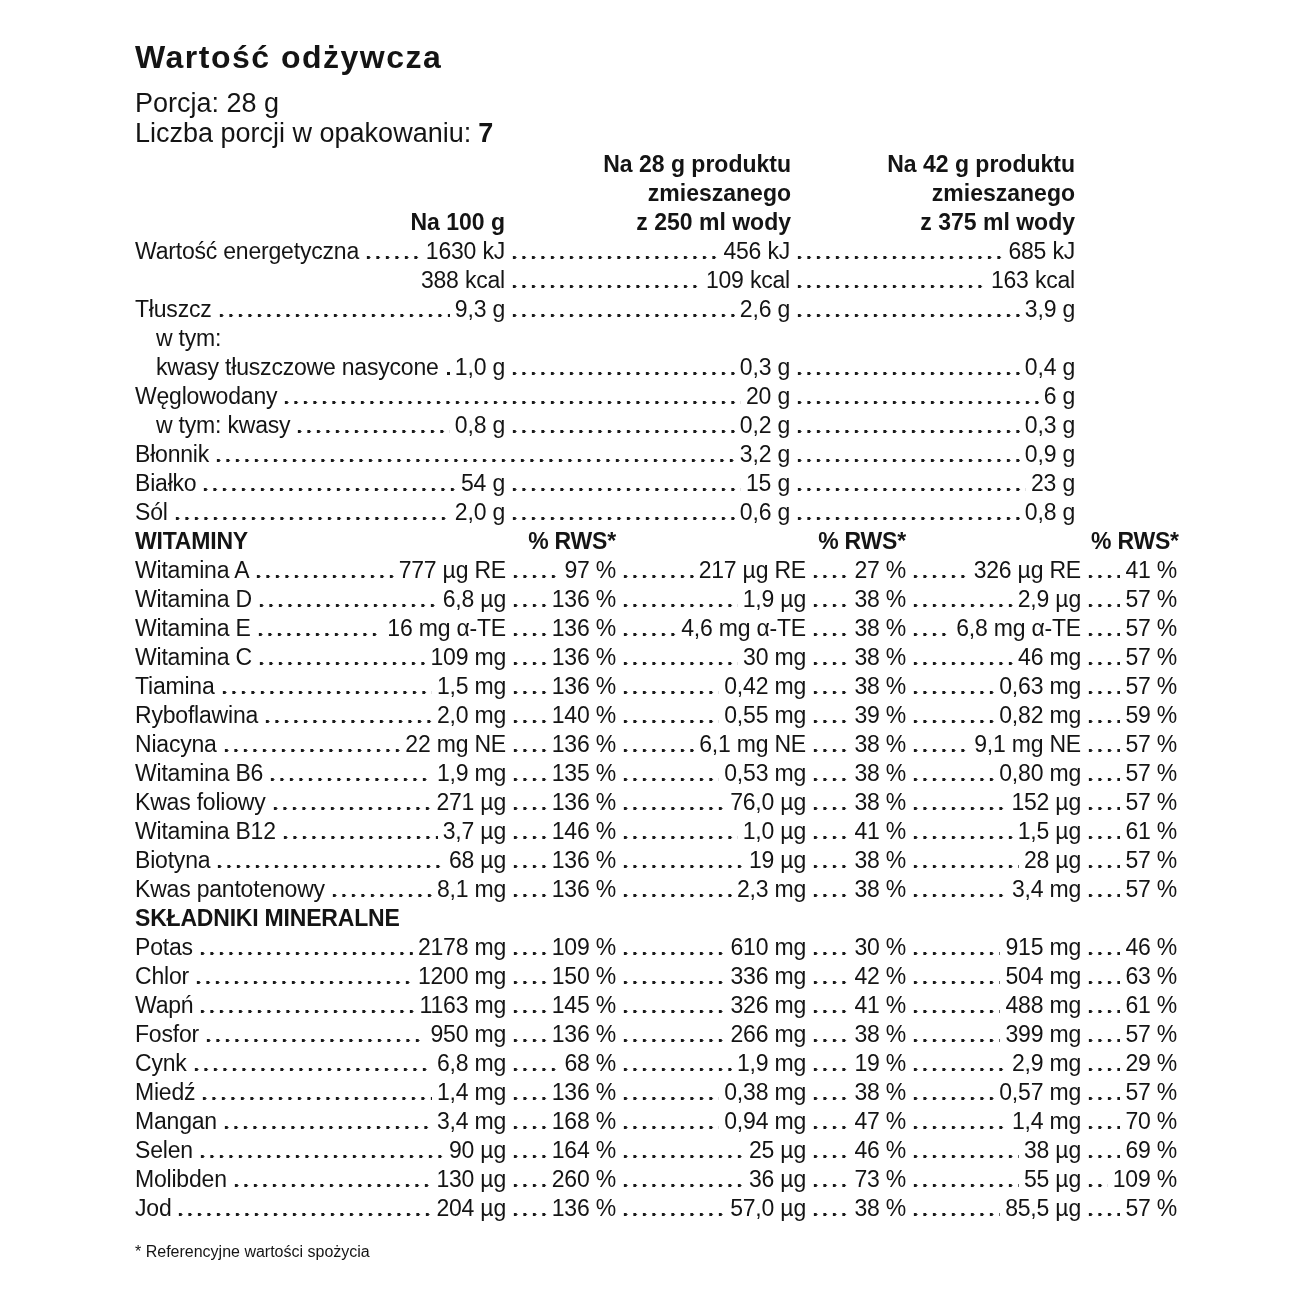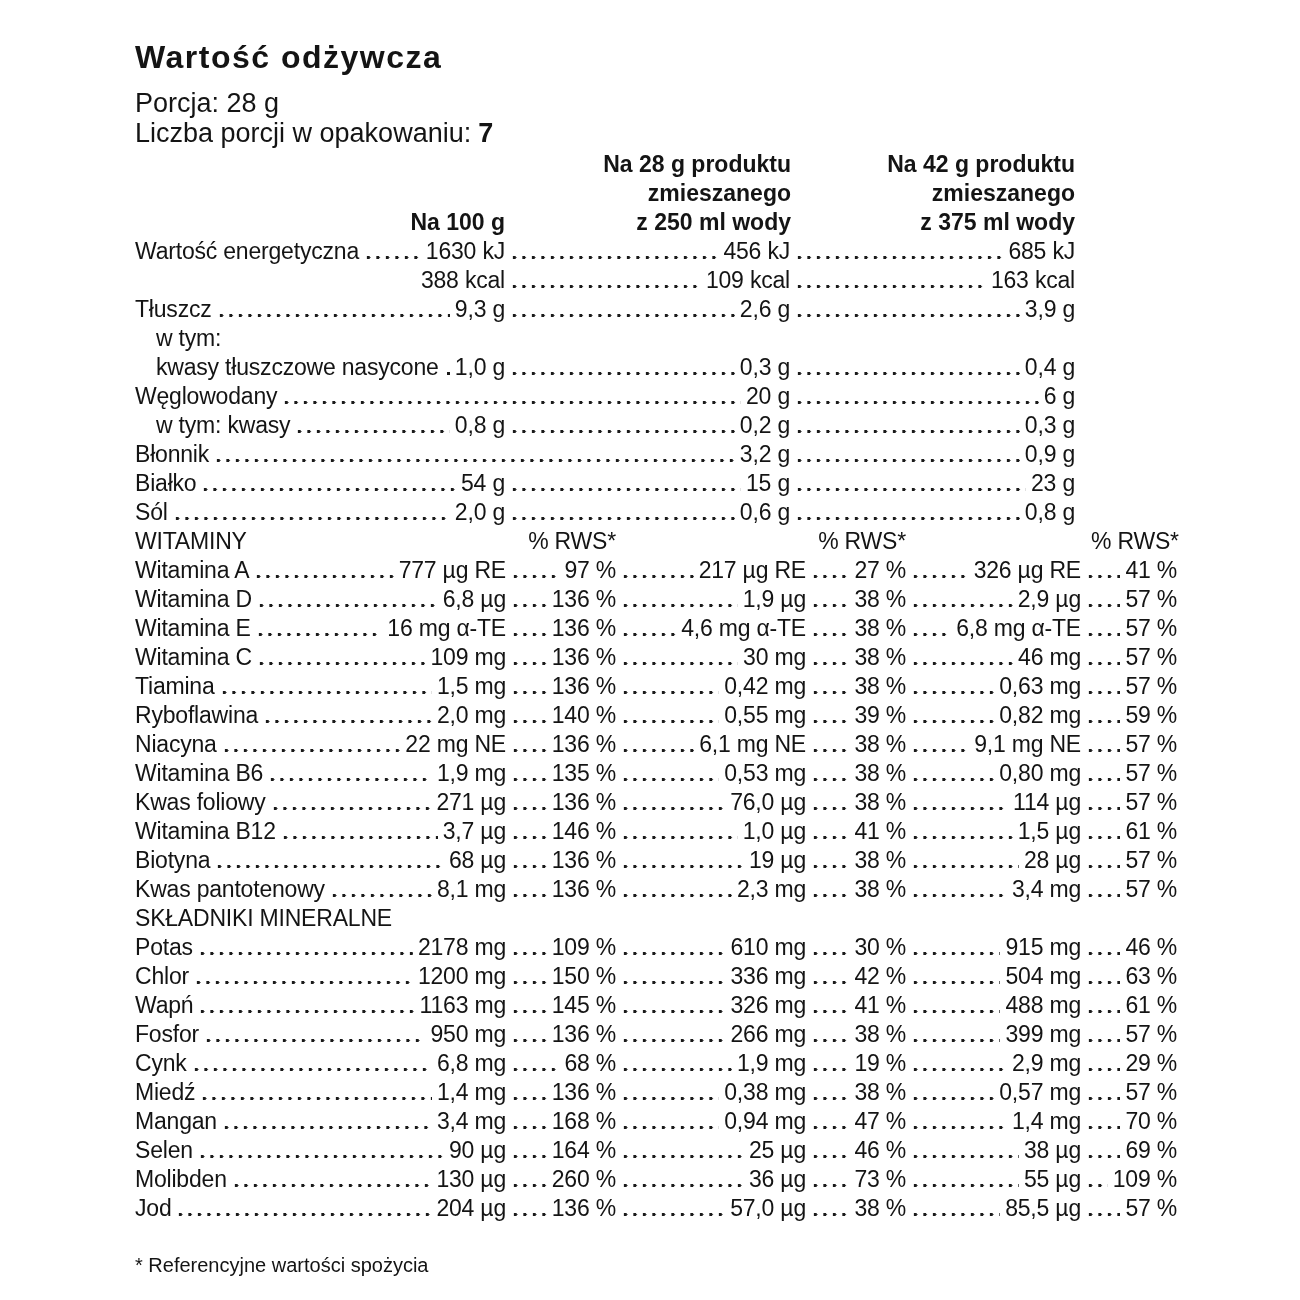--- a/index.html
+++ b/index.html
@@ -15,37 +15,37 @@
   .col-headers{
     display:grid;grid-template-columns:370px 286px 284px;width:940px;
     margin-top:2px;font-weight:bold;font-size:23px;line-height:29px;
     white-space:pre-line;text-align:right;align-items:end;
   }
   .row{display:flex;height:29px;line-height:29px;font-size:23px;letter-spacing:-0.2px}
   .row.macro{width:940px}
   .row.micro{width:1042px}
   .lbl{flex:0 0 auto;white-space:pre}
   .indent > .lbl{padding-left:21px}
-  .bold{font-weight:normal}
+  .bold{font-weight:bold}
   .cell{display:flex;min-width:0}
   .m1,.a1{flex:1 1 0}
   .m2,.m3{flex:0 0 285px}
   .r1{flex:0 0 110px}
   .a2{flex:0 0 190px}
   .r2{flex:0 0 100px}
   .a3{flex:0 0 175px}
   .r3{flex:0 0 96px}
   .val{margin-left:auto;white-space:pre;text-align:right}
   .leader{
     flex:1 1 0;min-width:0;margin:0 5px;
     background-image:radial-gradient(circle 1.7px at 4.5px 20.5px,#1a1a1a 98%,rgba(0,0,0,0));
     background-repeat:repeat-x;background-size:9.5px 29px;
   }
   .blank .leader,.blank-leader .leader,.noleads .leader{background:none}
-  .footnote{font-size:20px;line-height:29px;margin-top:28px}
+  .footnote{font-size:16px;line-height:29px;margin-top:14px}
 </style>
 </head>
 <body>
 
 <div class="sheet">
 
   <h1 class="title">Wartość odżywcza</h1>
 
   <div class="serving">
     <span>Porcja: 28 g</span>
@@ -465,21 +465,21 @@
     <span class="cell a2">
           <span class="leader"></span>
           <span class="val">76,0 µg</span>
         </span>
     <span class="cell r2">
           <span class="leader"></span>
           <span class="val">38 %</span>
         </span>
     <span class="cell a3">
           <span class="leader"></span>
-          <span class="val">114 µg</span>
+          <span class="val">152 µg</span>
         </span>
     <span class="cell r3">
           <span class="leader"></span>
           <span class="val">57 %</span>
         </span>
   </div>
       <div class="row micro">
     <span class="lbl">Witamina B12</span>
     <span class="cell a1">
           <span class="leader"></span>

